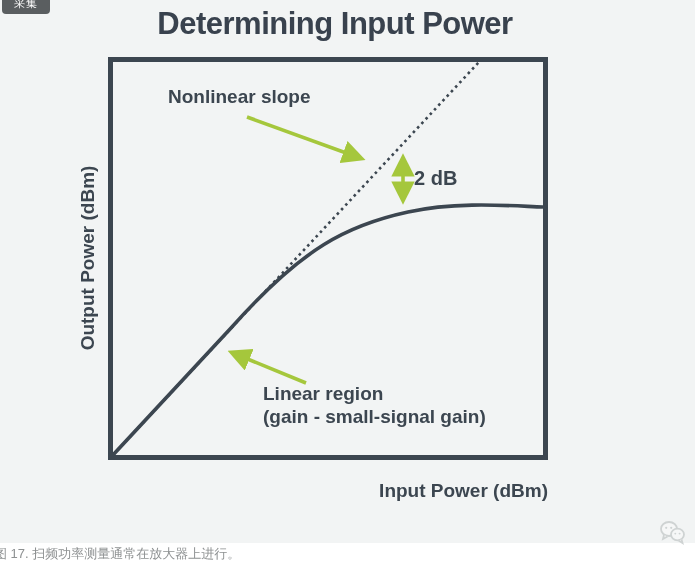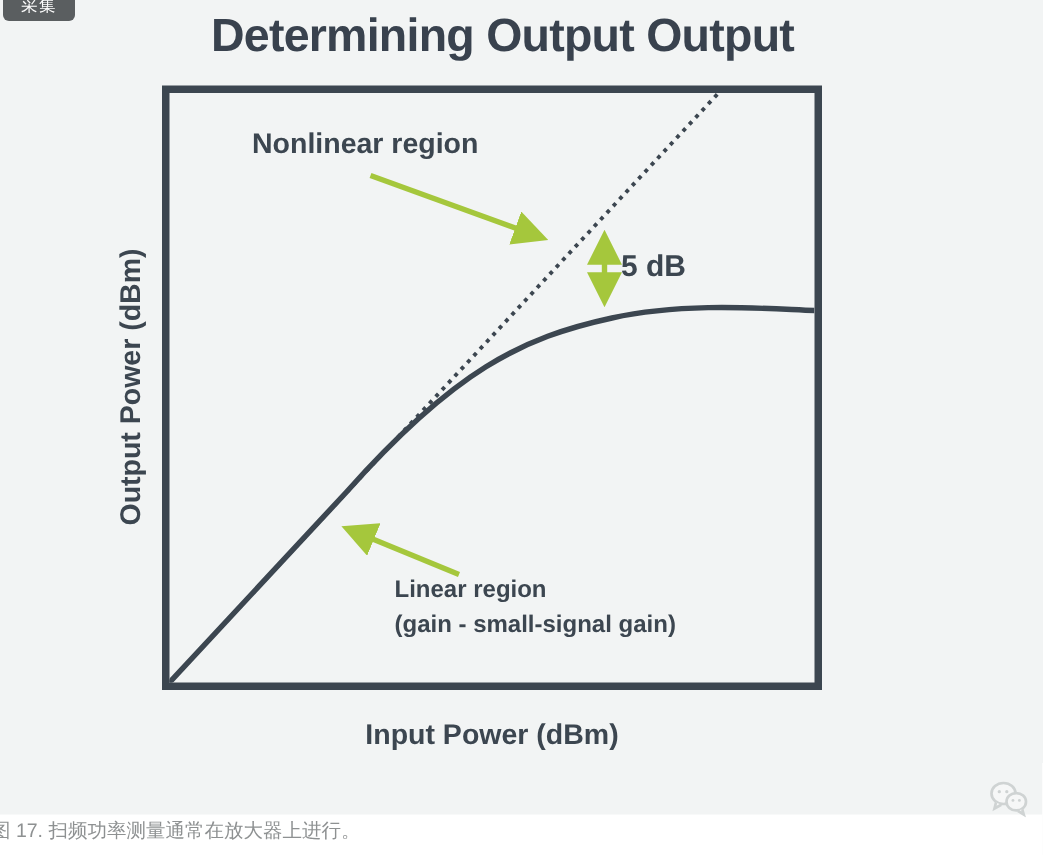--- a/index.html
+++ b/index.html
@@ -18,23 +18,23 @@
     font-size:31px; font-weight:bold; color:#39424e; letter-spacing:-0.5px;
   }
   .chart-box {
     position:absolute; left:108px; top:57px; width:440px; height:403px;
     border:5px solid #3c4650; background:#f2f4f4;
   }
   .plot-svg { position:absolute; left:0; top:0; width:430px; height:393px; }
   .anno { position:absolute; color:#3c4650; font-weight:600; }
   .anno-nonlinear { left:55px; top:24px; font-size:19px; }
   .anno-1db { left:301px; top:105px; font-size:20px; font-weight:bold; }
-  .anno-linear { left:150px; top:320px; font-size:16px; line-height:23px; }
+  .anno-linear { left:150px; top:320px; font-size:19px; line-height:23px; }
   .x-label {
-    position:absolute; left:108px; top:480px; width:440px; text-align:center;
+    position:absolute; left:108px; top:480px; width:440px; text-align:right;
     font-size:19px; font-weight:600; color:#3c4650;
   }
   .y-label {
     position:absolute; left:88px; top:258px; white-space:nowrap;
     transform:translate(-50%,-50%) rotate(-90deg);
     font-size:19px; font-weight:600; color:#3c4650;
   }
   .caption {
     position:absolute; left:-6px; top:545px; color:#8e9192; font-size:13px;
     white-space:nowrap;
@@ -50,21 +50,21 @@
 </head>
 <body>
 
 <div class="page">
   <div class="gray-area"></div>
 
   <div class="badge">
     <span>采集</span>
   </div>
 
-  <div class="title">Determining Output Output</div>
+  <div class="title">Determining Input Power</div>
 
   <div class="y-label">Output Power (dBm)</div>
 
   <div class="chart-box">
     <svg class="plot-svg" viewBox="0 0 430 393">
       <defs>
         <marker id="ah" viewBox="0 0 10 10" refX="7.5" refY="5" markerWidth="6.5" markerHeight="6.5" orient="auto-start-reverse">
           <path d="M0,0 L10,5 L0,10 z" fill="#a5c73c"></path>
         </marker>
       </defs>
@@ -73,22 +73,22 @@
 
       <path d="M 0 393 L 118 266 C 190 185 235 163 295 150 C 345 139 400 144 430 145" stroke="#3c4650" stroke-width="3.6" fill="none"></path>
 
       <line x1="134" y1="55" x2="247" y2="96" stroke="#a5c73c" stroke-width="3.6" marker-end="url(#ah)"></line>
 
       <line x1="290" y1="97" x2="290" y2="137" stroke="#a5c73c" stroke-width="3.6" marker-start="url(#ah)" marker-end="url(#ah)"></line>
 
       <line x1="193" y1="321" x2="120" y2="291" stroke="#a5c73c" stroke-width="3.6" marker-end="url(#ah)"></line>
     </svg>
 
-    <div class="anno anno-nonlinear">Nonlinear region</div>
-    <div class="anno anno-1db">5 dB</div>
+    <div class="anno anno-nonlinear">Nonlinear slope</div>
+    <div class="anno anno-1db">2 dB</div>
     <div class="anno anno-linear">
       <div>Linear region</div>
       <div>(gain - small-signal gain)</div>
     </div>
   </div>
 
   <div class="x-label">Input Power (dBm)</div>
 
   <div class="caption">图 17. 扫频功率测量通常在放大器上进行。</div>
 

